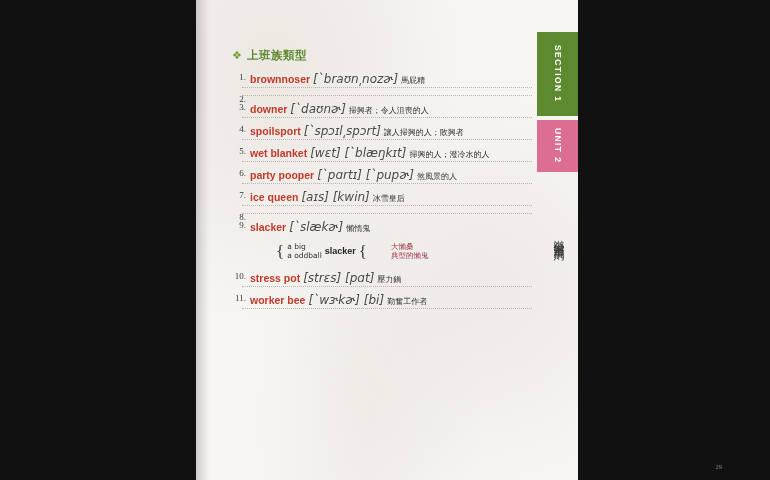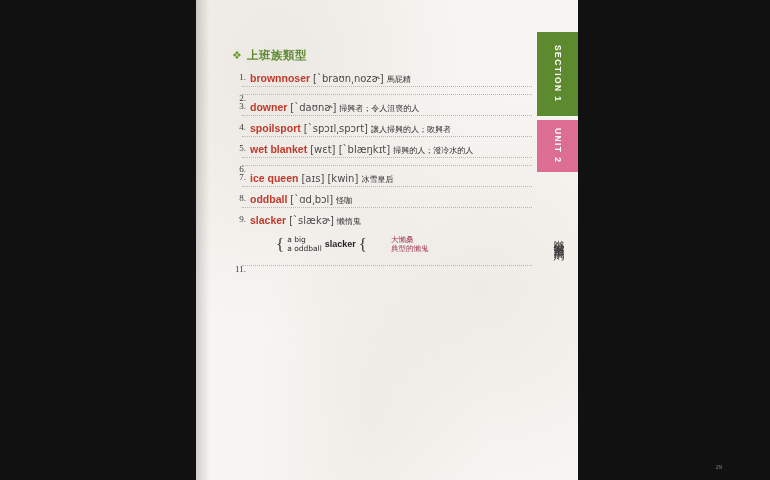--- a/index.html
+++ b/index.html
@@ -155,22 +155,23 @@
     padding-left: 18px;
   }
   .word {
     color: #c0392b;
     font-size: 10.5px;
     font-weight: bold;
     font-family: "Liberation Sans", sans-serif;
   }
   .phon {
     color: #4a4a4a;
-    font-size: 10px;
+    font-size: 12px;
     font-family: "DejaVu Sans", sans-serif;
+    font-style: italic;
   }
   .gloss {
     color: #2f2f2f;
     font-size: 8px;
     font-family: Liberation Sans, sans-serif;
   }
   .dots {
     position: absolute;
     left: 10px;
     right: 0;
@@ -295,40 +296,40 @@
       <div class="entry-line indent">
         <span class="word">wet blanket</span>
         <span class="phon">[wɛt] [ˋblæŋkɪt]</span>
         <span class="gloss">掃興的人；潑冷水的人</span>
       </div>
       <div class="dots"></div>
     </div>
 
     <div class="entry">
       <span class="num">6.</span>
+      <div class="entry-line indent">
+        <span class="word">party pooper</span>
+        <span class="phon">[ˋpɑrtɪ] [ˋpupɚ]</span>
+        <span class="gloss">煞風景的人</span>
+      </div>
       <div class="dots"></div>
     </div>
 
     <div class="entry">
       <span class="num">7.</span>
       <div class="entry-line indent">
         <span class="word">ice queen</span>
         <span class="phon">[aɪs] [kwin]</span>
         <span class="gloss">冰雪皇后</span>
       </div>
       <div class="dots"></div>
     </div>
 
     <div class="entry">
       <span class="num">8.</span>
-      <div class="entry-line indent">
-        <span class="word">oddball</span>
-        <span class="phon">[ˋɑd͵bɔl]</span>
-        <span class="gloss">怪咖</span>
-      </div>
       <div class="dots"></div>
     </div>
 
     <div class="entry">
       <span class="num">9.</span>
       <div class="entry-line indent">
         <span class="word">slacker</span>
         <span class="phon">[ˋslækɚ]</span>
         <span class="gloss">懶惰鬼</span>
       </div>
@@ -341,23 +342,37 @@
         <div>a oddball</div>
       </span>
       <span class="diagram-word">slacker</span>
       <span class="brace">{</span>
       <span class="stack zh">
         <div>大懶桑</div>
         <div>典型的懶鬼</div>
       </span>
     </div>
 
+    <div class="entry">
+      <span class="num">10.</span>
+      <div class="entry-line indent">
+        <span class="word">stress pot</span>
+        <span class="phon">[strɛs] [pɑt]</span>
+        <span class="gloss">壓力鍋</span>
+      </div>
+      <div class="dots"></div>
+    </div>
 
     <div class="entry">
       <span class="num">11.</span>
+      <div class="entry-line indent">
+        <span class="word">worker bee</span>
+        <span class="phon">[ˋwɝkɚ] [bi]</span>
+        <span class="gloss">勤奮工作者</span>
+      </div>
       <div class="dots"></div>
     </div>
 
   </div>
 
   <div class="page-num">29</div>
 
 </div>
 
 </body></html>

